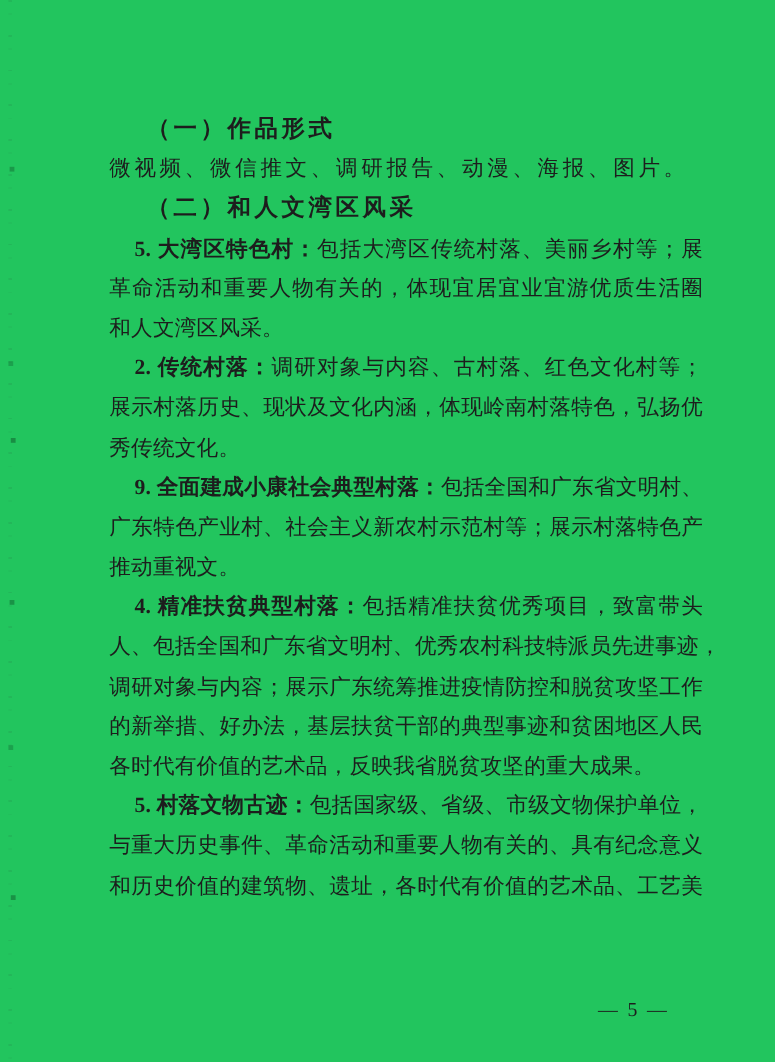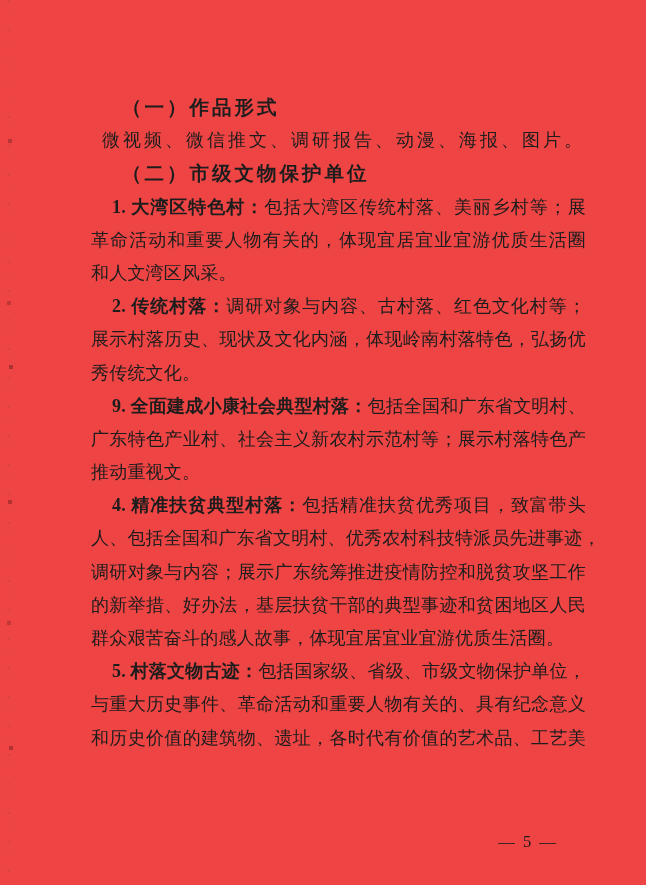--- a/index.html
+++ b/index.html
@@ -4,21 +4,21 @@
 <style>
   html, body {
     margin: 0;
     padding: 0;
     background: #ffffff;
   }
   .page {
     position: relative;
     width: 646px;
     height: 885px;
-    background: #ef4444;
+    background: #22c55e;
     overflow: hidden;
     font-family: "Liberation Serif", "DejaVu Serif", serif;
     color: #1d1d1d;
   }
   
   .scan-noise {
     position: absolute;
     left: 7px;
     top: 0;
     width: 3px;
@@ -71,21 +71,20 @@
     text-align: left;
     text-align-last: left;
   }
   .line.item-start {
     text-indent: 21px;
   }
   .line.tracking {
     letter-spacing: 3px;
     text-align: center;
     text-align-last: left;
-    margin-left: 11px;
   }
   .lead {
     font-weight: bold;
   }
   .page-number {
     position: absolute;
     left: 463px;
     top: 832px;
     width: 130px;
     text-align: center;
@@ -98,34 +97,34 @@
 <body>
 
 <div class="page">
   <div class="scan-noise"></div>
   <div class="specks"></div>
 
   <div class="doc-body">
 
   <div class="line heading"><span>（一）作品形式</span></div>
       <div class="line plain tracking"><span>微视频、微信推文、调研报告、动漫、海报、图片。</span></div>
-      <div class="line heading"><span>（二）市级文物保护单位</span></div>
-      <div class="line item-start fill"><span class="lead">1. 大湾区特色村：</span><span>包括大湾区传统村落、美丽乡村等；展</span></div>
+      <div class="line heading"><span>（二）和人文湾区风采</span></div>
+      <div class="line item-start fill"><span class="lead">5. 大湾区特色村：</span><span>包括大湾区传统村落、美丽乡村等；展</span></div>
       <div class="line cont fill"><span>革命活动和重要人物有关的，体现宜居宜业宜游优质生活圈</span></div>
       <div class="line cont"><span>和人文湾区风采。</span></div>
       <div class="line item-start fill"><span class="lead">2. 传统村落：</span><span>调研对象与内容、古村落、红色文化村等；</span></div>
       <div class="line cont fill"><span>展示村落历史、现状及文化内涵，体现岭南村落特色，弘扬优</span></div>
       <div class="line cont"><span>秀传统文化。</span></div>
       <div class="line item-start fill"><span class="lead">9. 全面建成小康社会典型村落：</span><span>包括全国和广东省文明村、</span></div>
       <div class="line cont fill"><span>广东特色产业村、社会主义新农村示范村等；展示村落特色产</span></div>
       <div class="line cont"><span>推动重视文。</span></div>
       <div class="line item-start fill"><span class="lead">4. 精准扶贫典型村落：</span><span>包括精准扶贫优秀项目，致富带头</span></div>
       <div class="line cont fill"><span>人、包括全国和广东省文明村、优秀农村科技特派员先进事迹，</span></div>
       <div class="line cont fill"><span>调研对象与内容；展示广东统筹推进疫情防控和脱贫攻坚工作</span></div>
       <div class="line cont fill"><span>的新举措、好办法，基层扶贫干部的典型事迹和贫困地区人民</span></div>
-      <div class="line cont"><span>群众艰苦奋斗的感人故事，体现宜居宜业宜游优质生活圈。</span></div>
+      <div class="line cont"><span>各时代有价值的艺术品，反映我省脱贫攻坚的重大成果。</span></div>
       <div class="line item-start fill"><span class="lead">5. 村落文物古迹：</span><span>包括国家级、省级、市级文物保护单位，</span></div>
       <div class="line cont fill"><span>与重大历史事件、革命活动和重要人物有关的、具有纪念意义</span></div>
       <div class="line cont fill"><span>和历史价值的建筑物、遗址，各时代有价值的艺术品、工艺美</span></div>
     </div>
 
   <div class="page-number">— 5 —</div>
 </div>
 
 </body></html>

